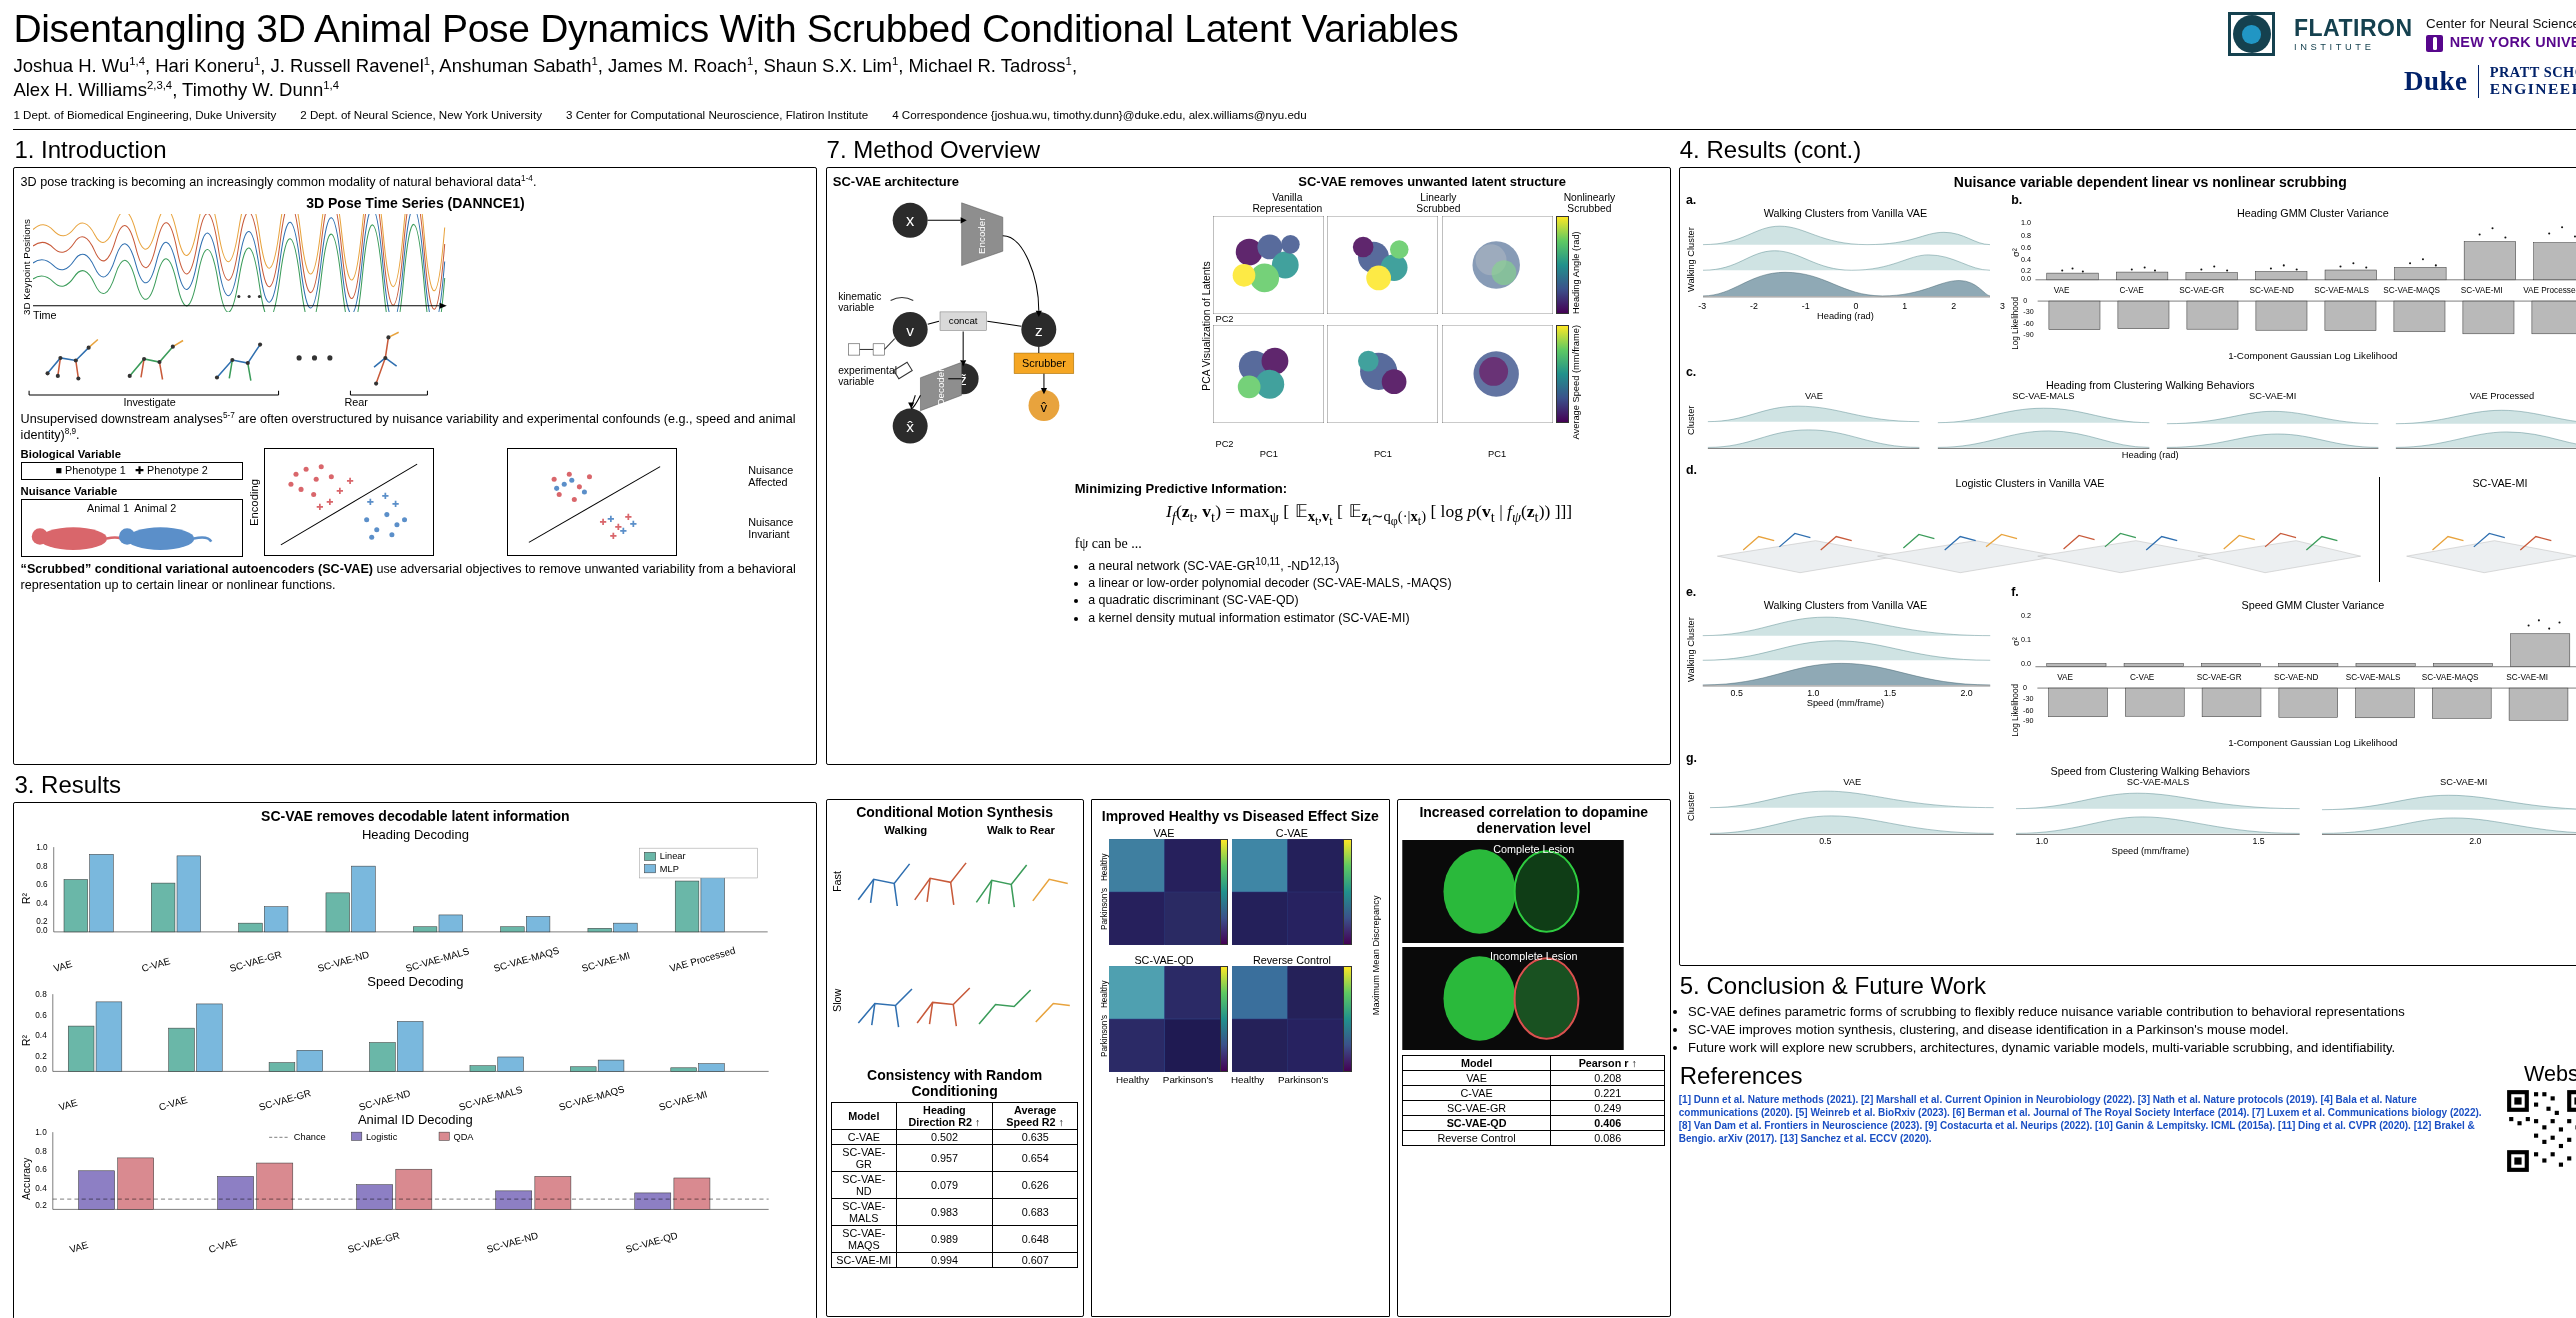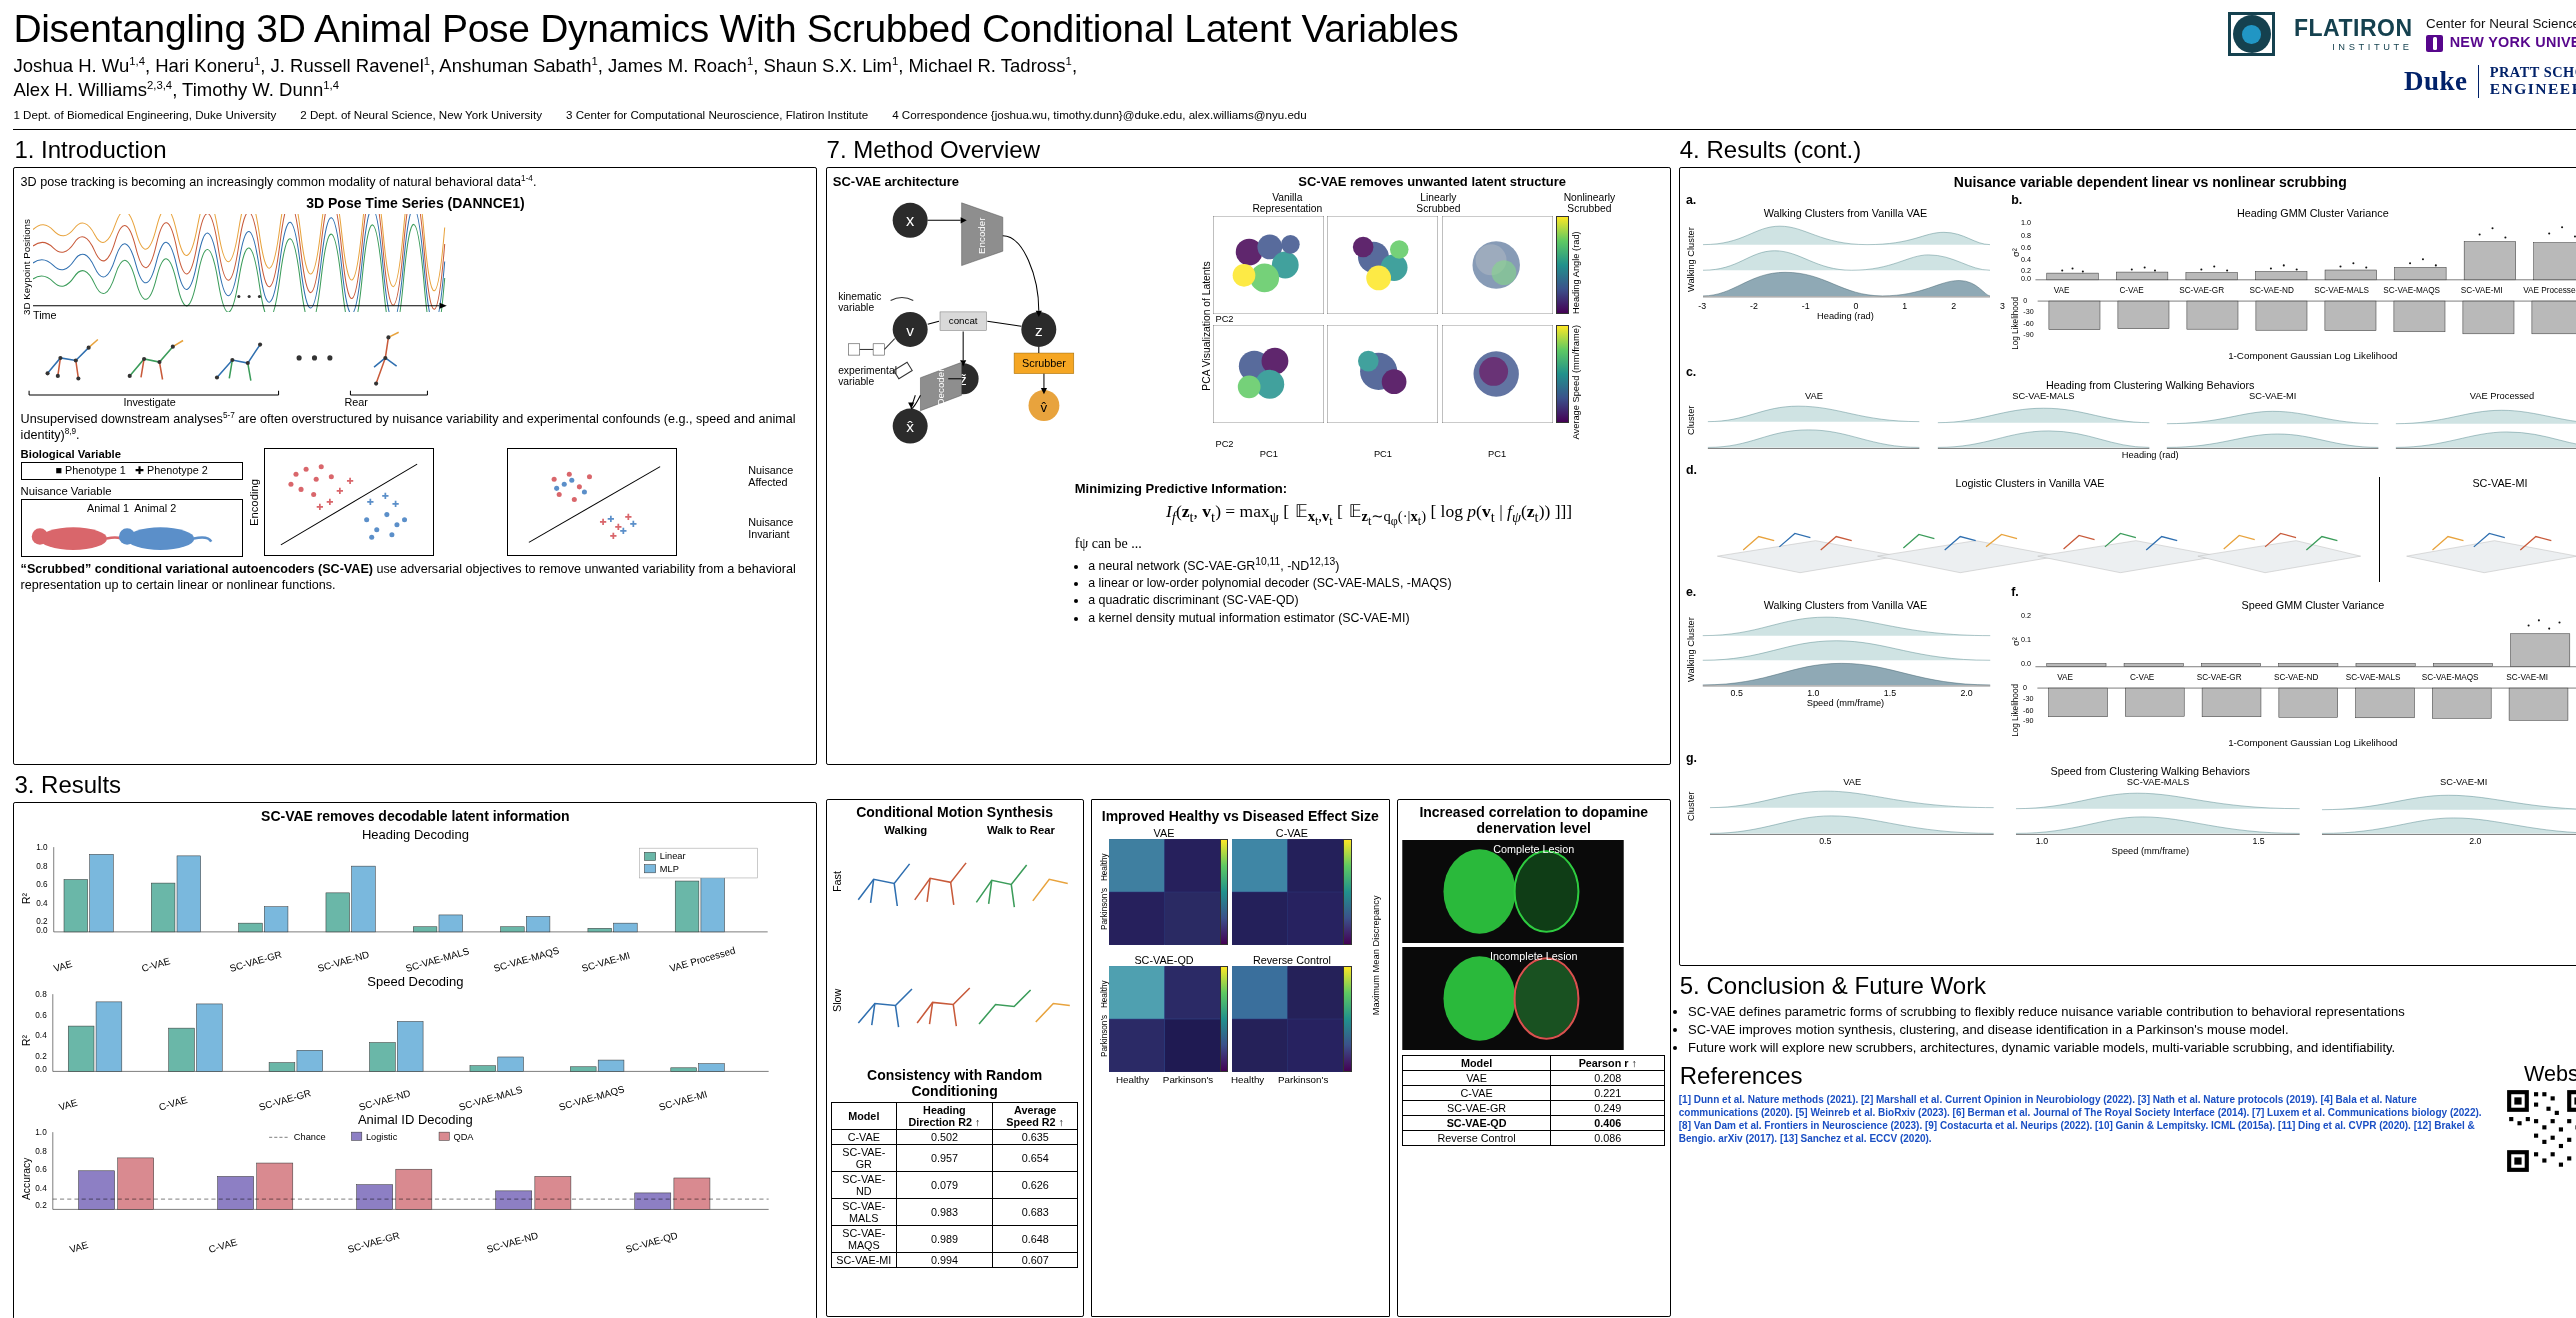--- a/index.html
+++ b/index.html
@@ -19,21 +19,21 @@
   .title {
     font-size: 39px; line-height: 1.02; font-weight: 400; letter-spacing: -0.3px;
     margin: 0 0 5.2px 0;
   }
   .authors { font-size: 18.5px; line-height: 1.30; margin:0 0 4.1px 0; }
   .authors sup { font-size: 11.3px; }
   .affils { font-size: 11.6px; line-height:1.35; color:#000; display:flex; gap: 24px; flex-wrap: wrap; }
 
   .header-right { width: 608px; padding-top: 3.1px; }
   .logo-row { display:flex; align-items:center; gap:13.4px; justify-content:flex-end; }
-  .flatiron { display:flex; align-items:center; gap:19px;text-align:right; }
+  .flatiron { display:flex; align-items:center; gap:19px; }
   .flatiron .mark { width:38px; height:38px; border-radius:50%; background:#15414f; position:relative; }
   .flatiron .mark::after { content:''; position:absolute; left:9.8px; top:9.8px; width:18.5px; height:18.5px; border-radius:50%; background:#2196c4; }
   .flatiron .mark-box { width:47px; height:44px; border:3.6px solid #15414f; display:flex; align-items:center; justify-content:center; }
   .flatiron .txt { line-height:1; }
   .flatiron .txt .t1 { font-size:23px; font-weight:700; letter-spacing:0.5px; color:#15414f; }
   .flatiron .txt .t2 { font-size:9.3px; letter-spacing:3.6px; color:#15414f; margin-top:2.6px; }
   .nyu { line-height:1.1; }
   .nyu .cns { font-size:13.4px; color:#111; }
   .nyu .nyurow { display:flex; align-items:center; gap:6.2px; margin-top:3.1px; }
   .nyu .torch { width:17.5px; height:17.5px; background:#57068c; border-radius:2.1px; position:relative;}
@@ -250,21 +250,21 @@
           Unsupervised downstream analyses<sup>5-7</sup> are often overstructured by nuisance variability and experimental confounds (e.g., speed and animal identity)<sup>8,9</sup>.
         </div>
 
         <div style="display:flex; gap:5.2px; margin-top:3.1px;">
           <div style="width:222px;">
             <div style="font-size:11.3px; font-weight:700;">Biological Variable</div>
             <div style="border:1px solid #000; font-size:10.8px; padding:1.5px 4.1px; display:flex; gap:9.3px; justify-content:center; margin:2.1px 0 5.2px 0;">
               <span>■ <span>Phenotype 1</span></span>
               <span>✚ <span>Phenotype 2</span></span>
             </div>
-            <div style="font-size:11.3px; font-weight:400;">Nuisance Variable</div>
+            <div style="font-size:11.3px; font-weight:700;">Nuisance Variable</div>
             <div style="border:1px solid #000; padding:2.1px; margin-top:2.1px;">
               <div style="display:flex; gap:5.2px; justify-content:center; font-size:10.8px;">
                 <span>Animal 1</span>
                 <span>Animal 2</span>
               </div>
               <svg width="196" height="40" viewBox="0 0 380 78">
                 <ellipse cx="95" cy="48" rx="66" ry="22" fill="#d9666b"></ellipse>
                 <circle cx="30" cy="44" r="16" fill="#d9666b"></circle>
                 <path d="M160,48 q28,-6 34,6" stroke="#d9666b" stroke-width="5" fill="none"></path>
                 <ellipse cx="265" cy="48" rx="66" ry="22" fill="#5b8fc9"></ellipse>

